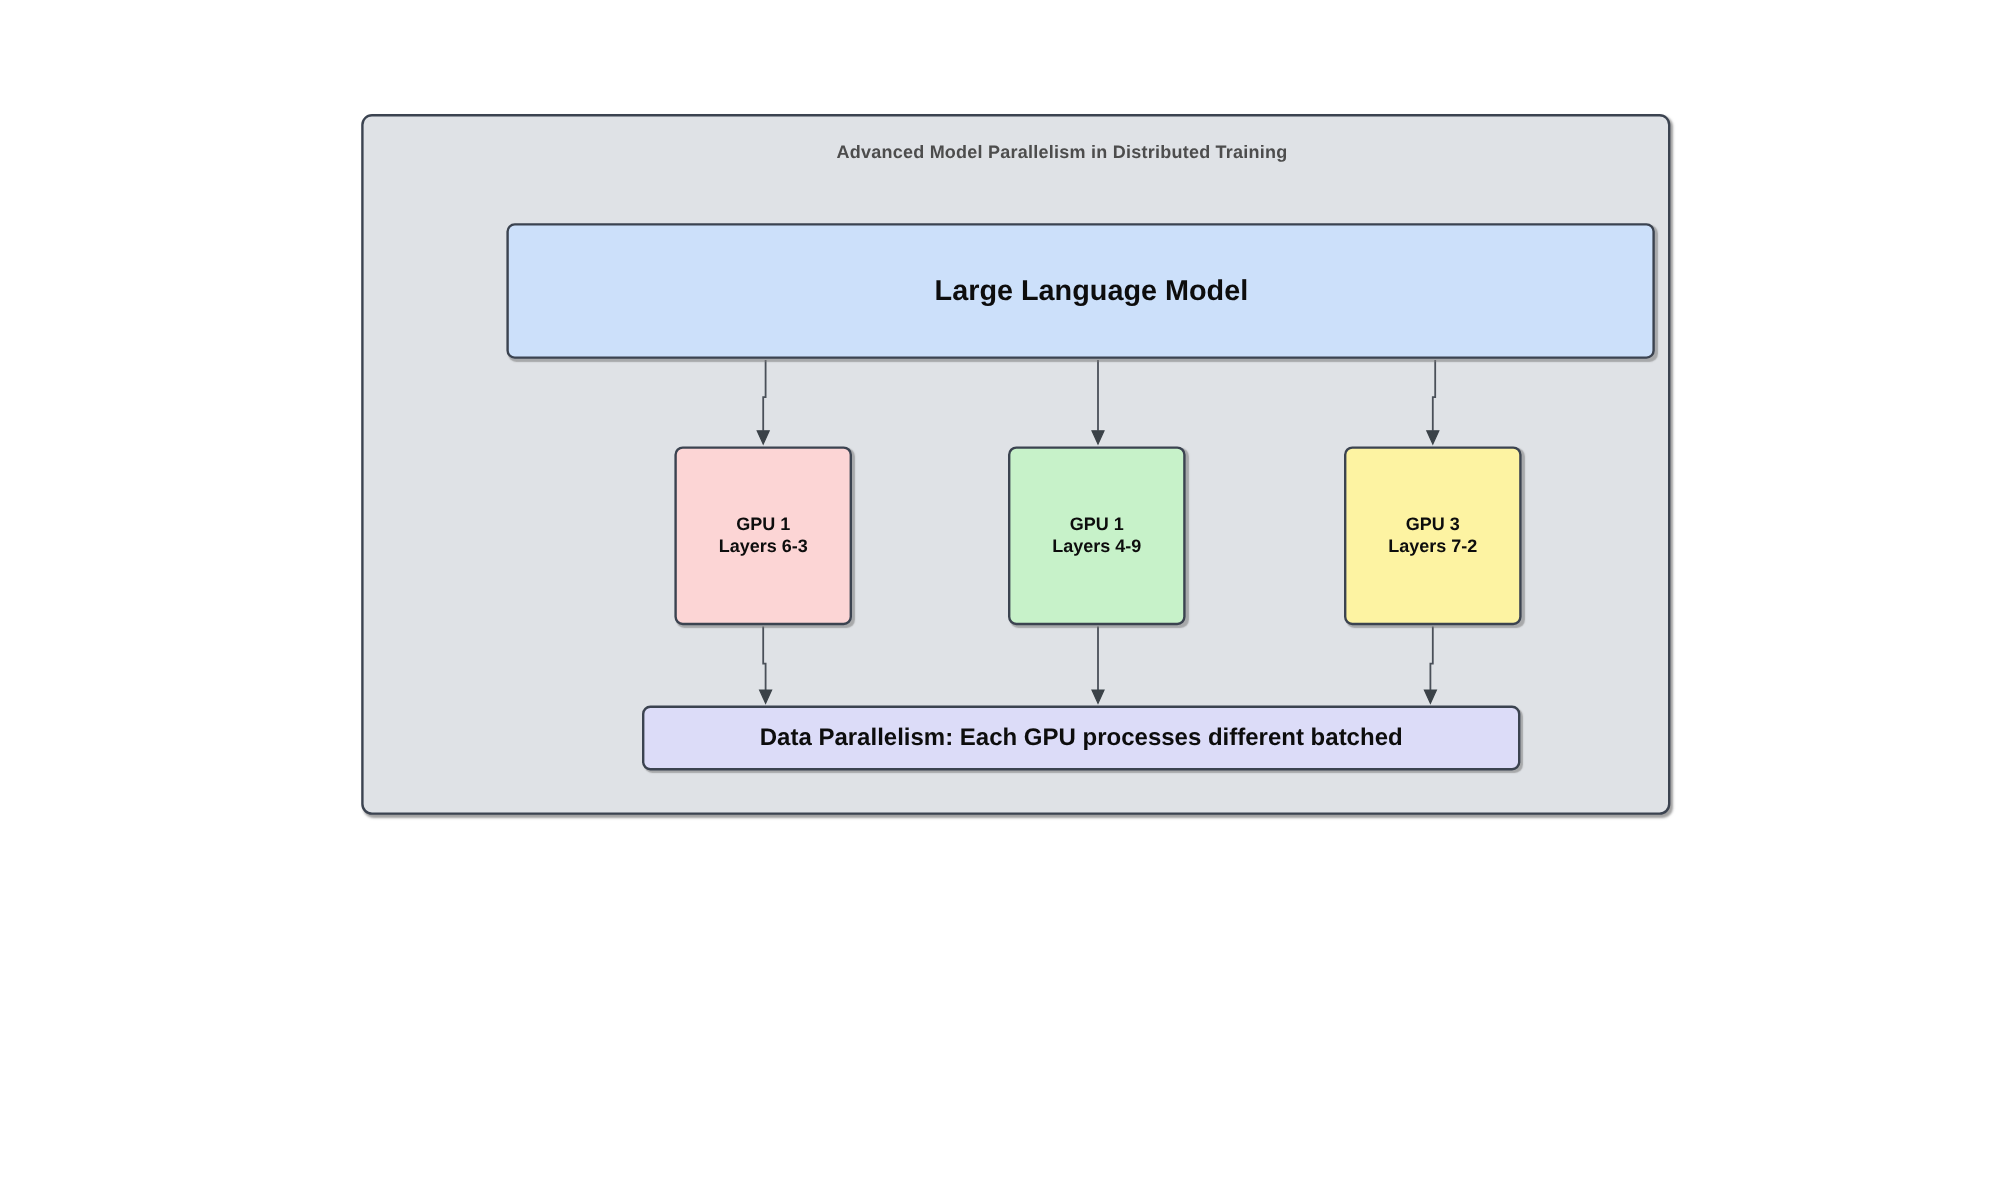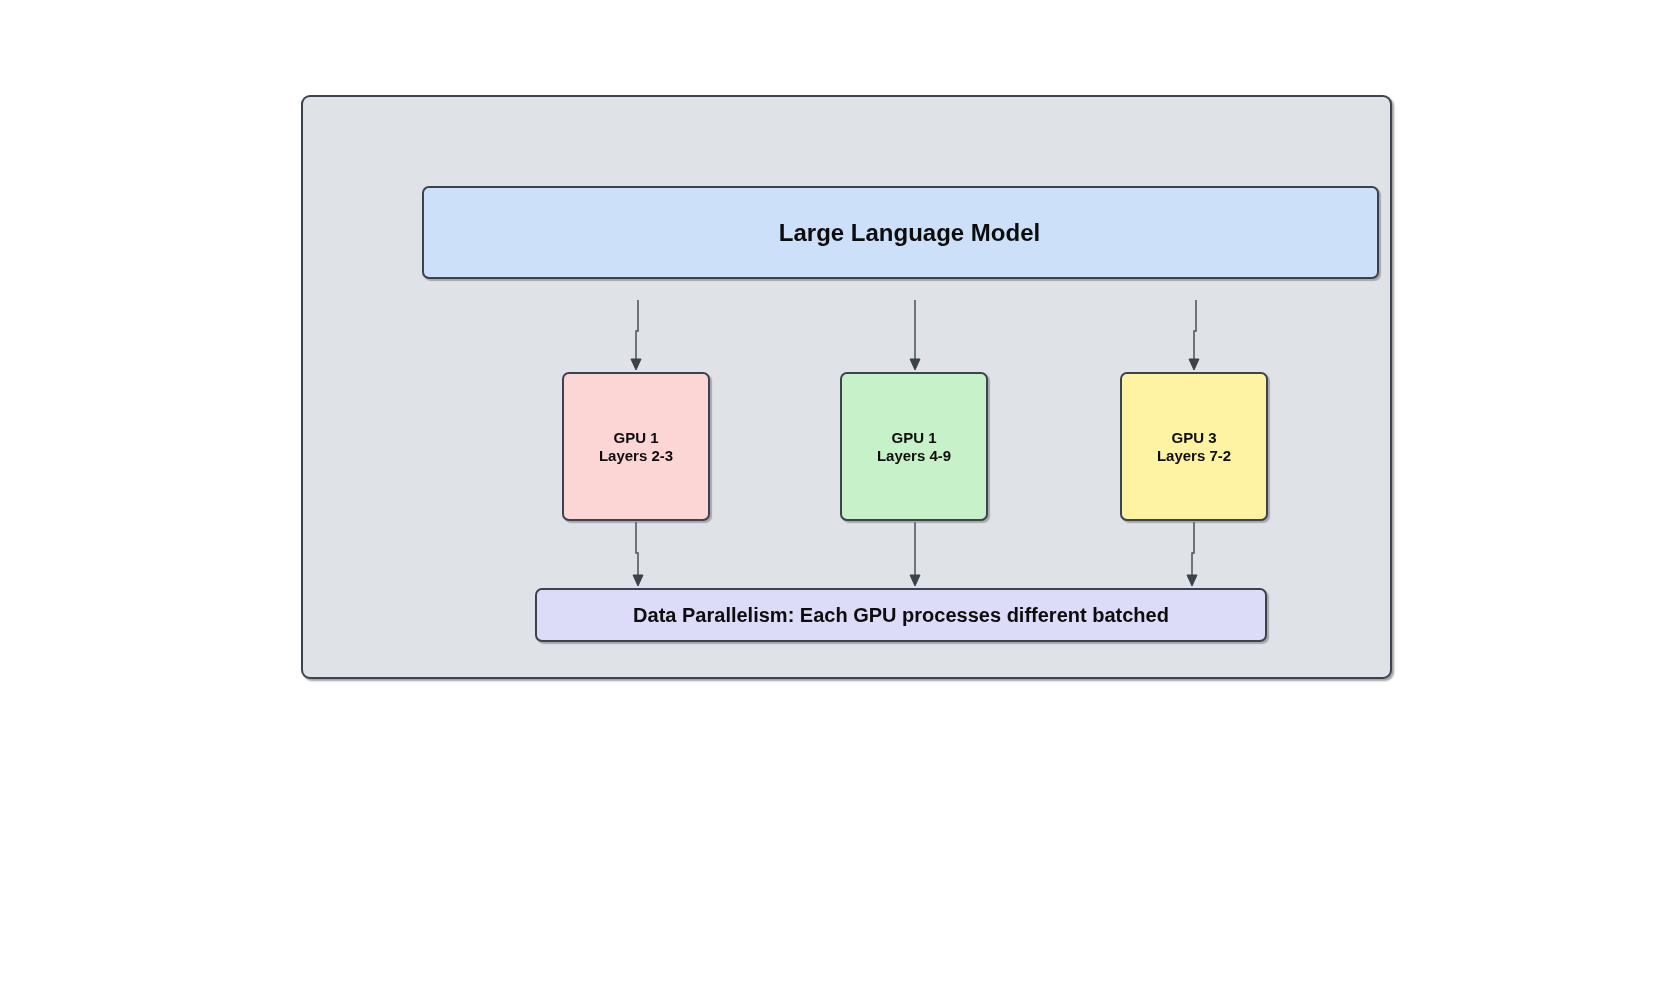--- a/index.html
+++ b/index.html
@@ -19,40 +19,41 @@
     letter-spacing:0.2px;
   }
 
   .node{
     position:absolute;box-sizing:border-box;
     border:2px solid #3b4350;border-radius:7px;
     display:flex;flex-direction:column;align-items:center;justify-content:center;
     box-shadow:2px 2px 1px rgba(120,120,120,0.55);
     color:#0d0d0d;text-align:center;
   }
-  .node-llm{left:422px;top:186px;width:957px;height:93px;padding-left:18px;}
+  .node-llm{left:422px;top:186px;width:957px;height:113px;padding-left:18px;}
   .node-llm .node-label{font-size:24px;font-weight:bold;}
   .node-gpu{top:372px;width:148px;height:149px;}
   .node-gpu .node-line{font-size:15px;font-weight:bold;line-height:18px;}
   .node-gpu1{left:562px;}
   .node-gpu2{left:840px;}
   .node-gpu3{left:1120px;}
   .node-dp{left:535px;top:588px;width:732px;height:54px;}
   .node-dp .node-label{font-size:20px;font-weight:bold;}
 
   svg.edges{position:absolute;left:0;top:0;width:1661px;height:997px;pointer-events:none;}
   .edge-line{fill:none;stroke-width:1.5px;}
 </style>
 </head>
 <body>
 
 <div class="stage">
 
   <div class="container" style="background-color: rgb(223, 226, 230);"></div>
 
+  <div class="diagram-title">Advanced Model Parallelism in Distributed Training</div>
 
   <svg class="edges" viewBox="0 0 1661 997">
     <g>
       <path class="edge-line" d="M638,300 L638,331 L636,331 L636,359" stroke="#4a5059"></path>
       <path class="edge-head" d="M636,370 L631,359 L641,359 Z" fill="#3b4248" stroke="#3b4248"></path>
     </g>
     <g>
       <path class="edge-line" d="M915,300 L915,359" stroke="#4a5059"></path>
       <path class="edge-head" d="M915,370 L910,359 L920,359 Z" fill="#3b4248" stroke="#3b4248"></path>
     </g>
@@ -73,21 +74,21 @@
       <path class="edge-head" d="M1192,586 L1187,575 L1197,575 Z" fill="#3b4248" stroke="#3b4248"></path>
     </g>
   </svg>
 
   <div class="node node-llm" style="background-color: rgb(204, 224, 250);">
     <div class="node-label">Large Language Model</div>
   </div>
 
   <div class="node node-gpu node-gpu1" style="background-color: rgb(252, 213, 213);">
     <div class="node-line">GPU 1</div>
-    <div class="node-line">Layers 2-3</div>
+    <div class="node-line">Layers 6-3</div>
   </div>
 
   <div class="node node-gpu node-gpu2" style="background-color: rgb(199, 242, 201);">
     <div class="node-line">GPU 1</div>
     <div class="node-line">Layers 4-9</div>
   </div>
 
   <div class="node node-gpu node-gpu3" style="background-color: rgb(253, 243, 162);">
     <div class="node-line">GPU 3</div>
     <div class="node-line">Layers 7-2</div>

